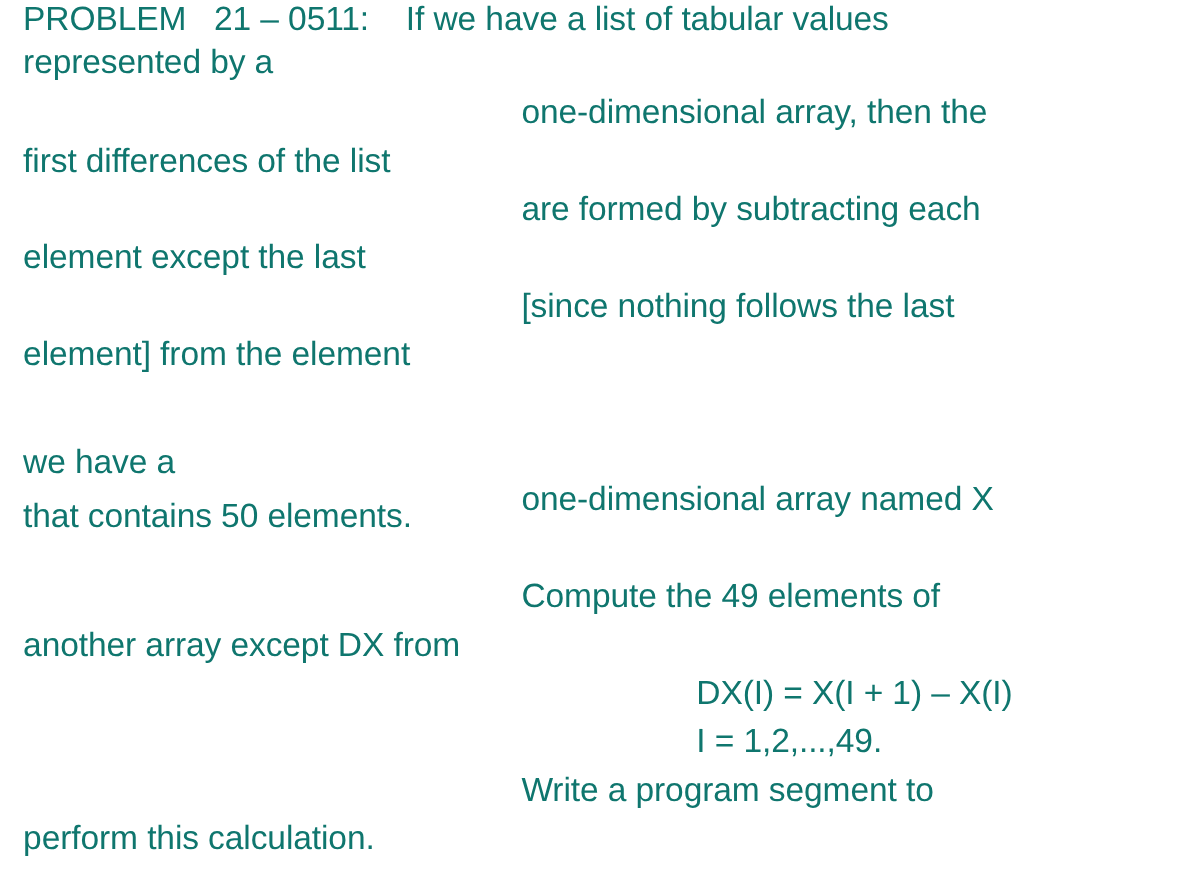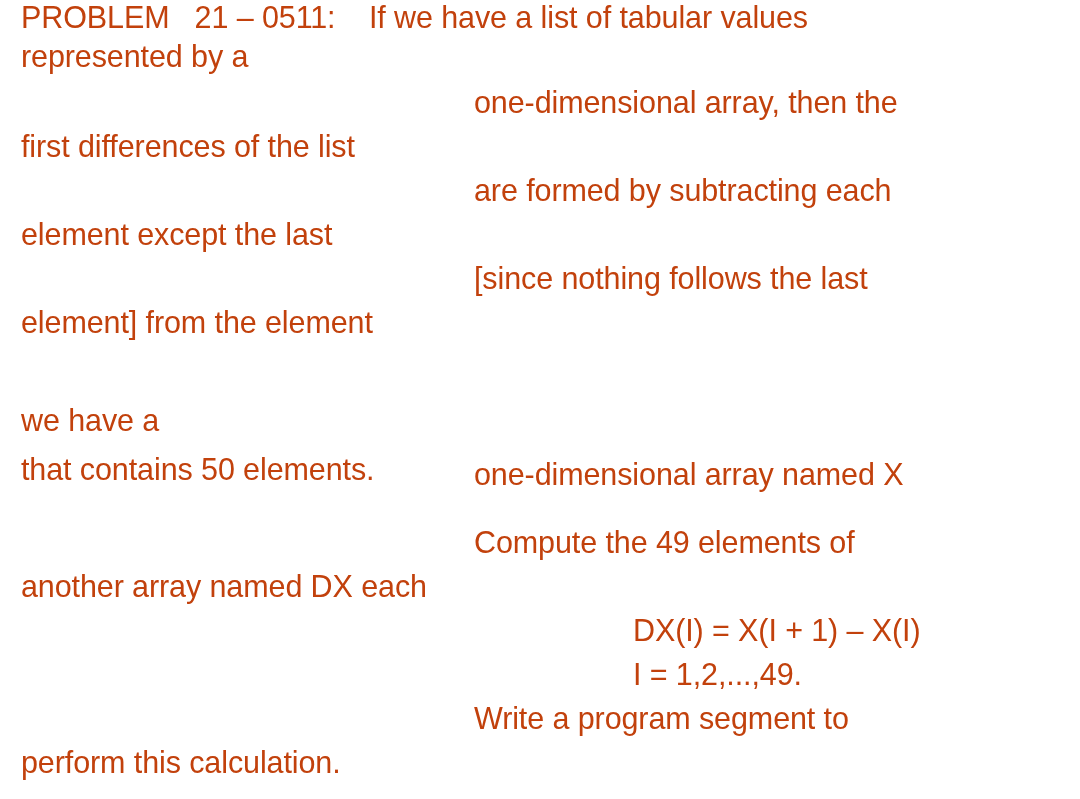--- a/index.html
+++ b/index.html
@@ -25,21 +25,21 @@
   }
 
   
   .line {
     position: absolute;
     white-space: pre;
     font-size: 30.5px;
     line-height: 34px;
     letter-spacing: -0.1px;
     font-weight: 400;
-    color: #c2410c;
+    color: #0f766e;
   }
 
   
   .line.left   { left: 21px; }
   
   .line.indent { left: 474px; }
   
   .line.formula { left: 585px; margin-left: 48px; }
 
   .line.heading { left: 21px; }
@@ -51,22 +51,22 @@
 
   <div class="line heading" style="top:0px;">PROBLEM   21 – 0511:    If we have a list of tabular values</div>
   <div class="line left" style="top:39px;">represented by a</div>
   <div class="line indent" style="top:85px;">one-dimensional array, then the</div>
   <div class="line left" style="top:129px;">first differences of the list</div>
   <div class="line indent" style="top:173px;">are formed by subtracting each</div>
   <div class="line left" style="top:217px;">element except the last</div>
   <div class="line indent" style="top:261px;">[since nothing follows the last</div>
   <div class="line left" style="top:305px;">element] from the element</div>
   <div class="line left" style="top:403px;">we have a</div>
-  <div class="line indent" style="top:437px;margin-top:20px;">one-dimensional array named X</div>
+  <div class="line indent" style="top:437px;">one-dimensional array named X</div>
   <div class="line left" style="top:452px;">that contains 50 elements.</div>
   <div class="line indent" style="top:525px;">Compute the 49 elements of</div>
-  <div class="line left" style="top:569px;">another array named DX each</div>
+  <div class="line left" style="top:569px;">another array except DX from</div>
   <div class="line formula" style="top:613px;">DX(I) = X(I + 1) – X(I)</div>
   <div class="line formula" style="top:657px;">I = 1,2,...,49.</div>
   <div class="line indent" style="top:701px;">Write a program segment to</div>
   <div class="line left" style="top:745px;">perform this calculation.</div>
 
 </div>
 
 </body></html>

